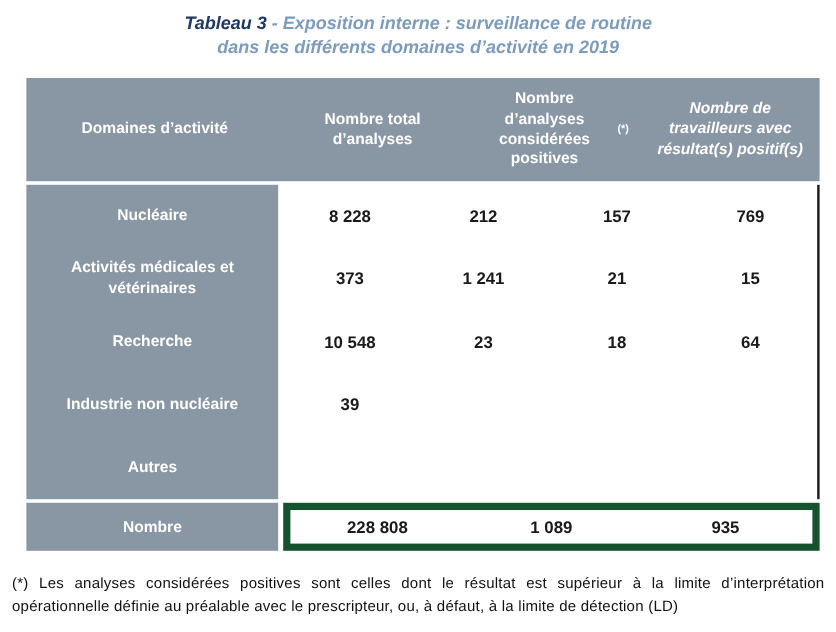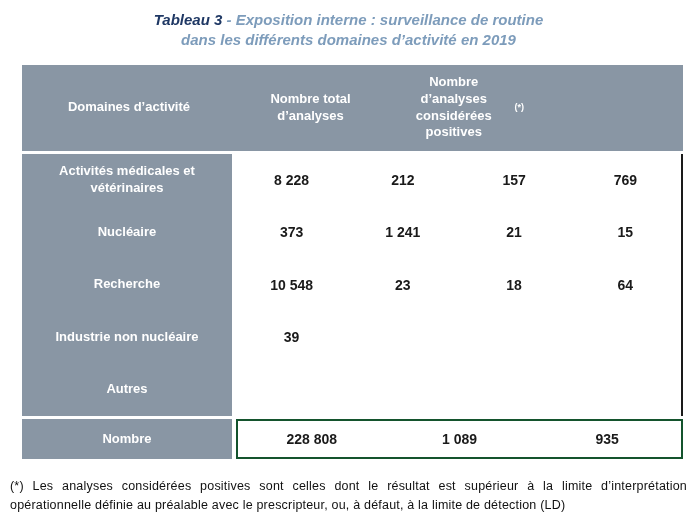--- a/index.html
+++ b/index.html
@@ -87,21 +87,21 @@
     height:40px;
   }
   .total-label{
     width:210px;
     display:flex;align-items:center;justify-content:center;
     color:#ffffff;font-weight:bold;font-size:13px;
   }
   .total-box{
     width:447px;
     box-sizing:border-box;
-    border:2px solid #14532d;
+    border:6px solid #14532d;
     background:#ffffff;
     display:flex;
   }
   .total-box .cell{flex:1;}
 
   
   .footnote{
     margin:18px 2px 0 2px;
     font-size:12.5px;
     font-weight:normal;
@@ -123,26 +123,27 @@
 
   <div class="tbl">
 
     <div class="thead">
       <div class="th c1">Domaines d’activité</div>
       <div class="th c2">Nombre total d’analyses</div>
       <div class="th c3">
           <span>Nombre d’analyses considérées positives</span>
           <sup>(*)</sup>
         </div>
+      <div class="th c4">Nombre de travailleurs avec résultat(s) positif(s)</div>
     </div>
 
     <div class="tbody">
       <div class="label-col slate">
+        <div class="lbl">Nucléaire</div>
         <div class="lbl">Activités médicales et vétérinaires</div>
-        <div class="lbl">Nucléaire</div>
         <div class="lbl">Recherche</div>
         <div class="lbl">Industrie non nucléaire</div>
         <div class="lbl">Autres</div>
       </div>
       <div class="vgap"></div>
       <div class="data-grid">
         <div class="cell">8 228</div>
         <div class="cell">212</div>
         <div class="cell">157</div>
         <div class="cell">769</div>

